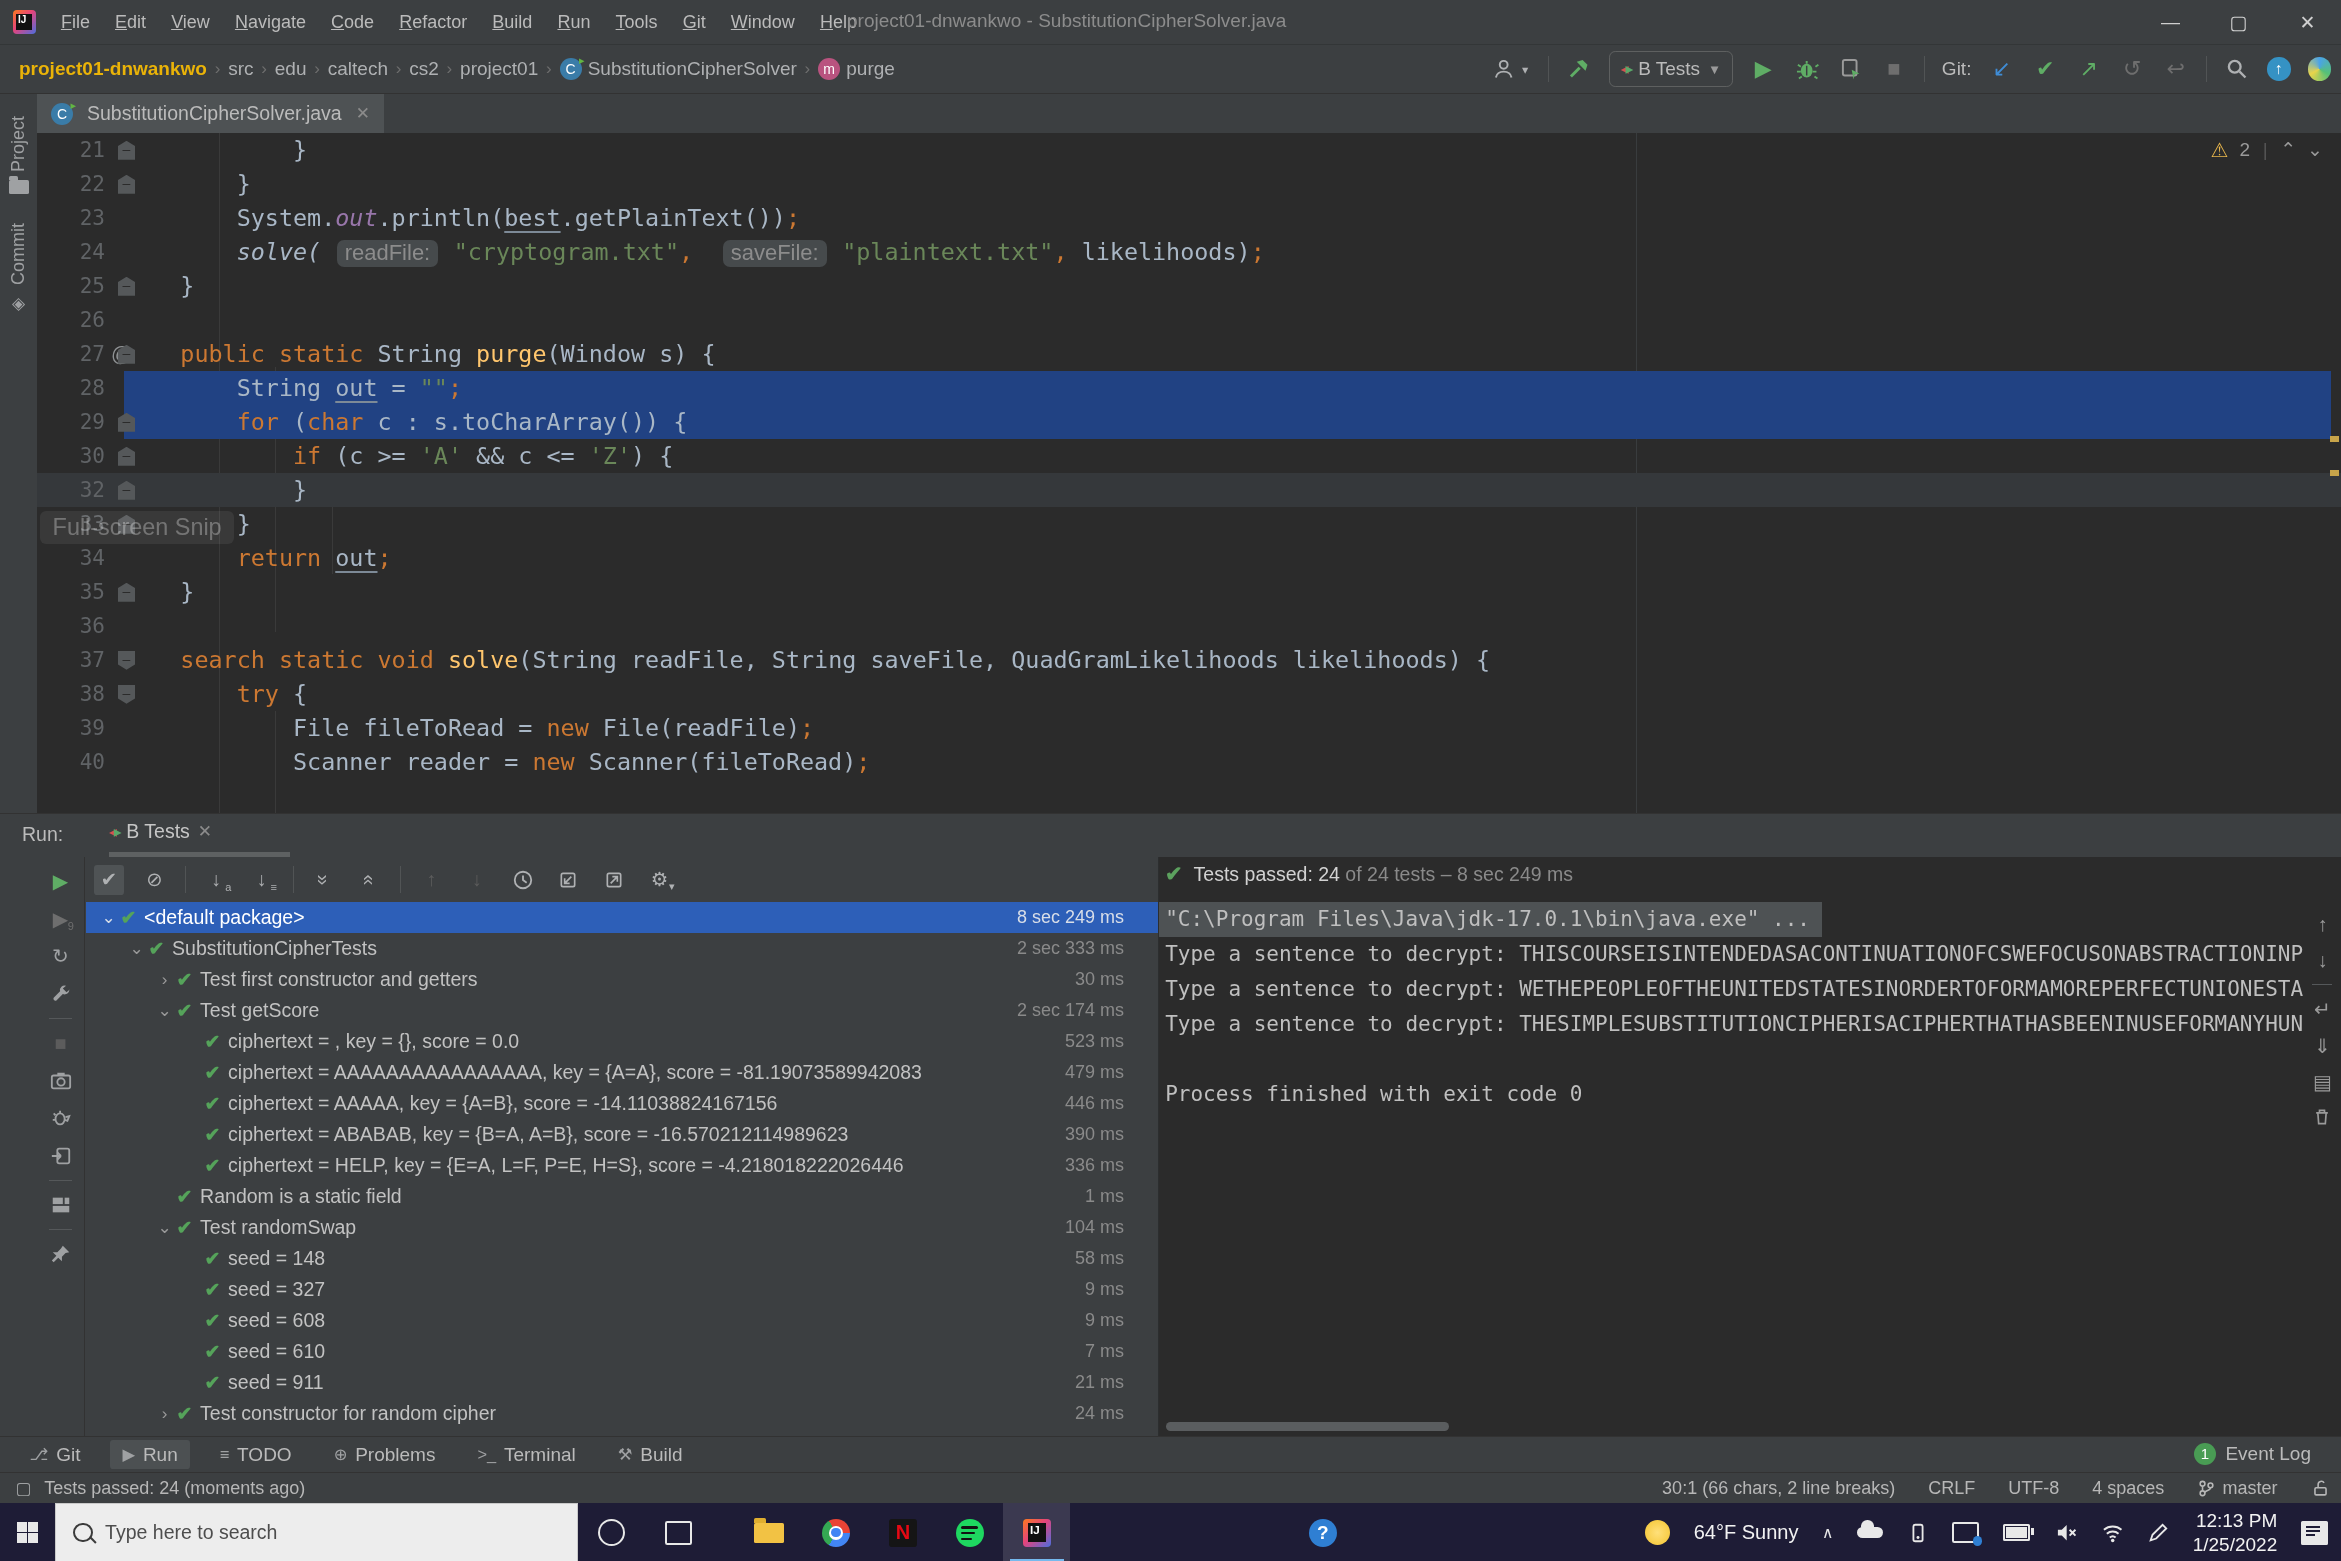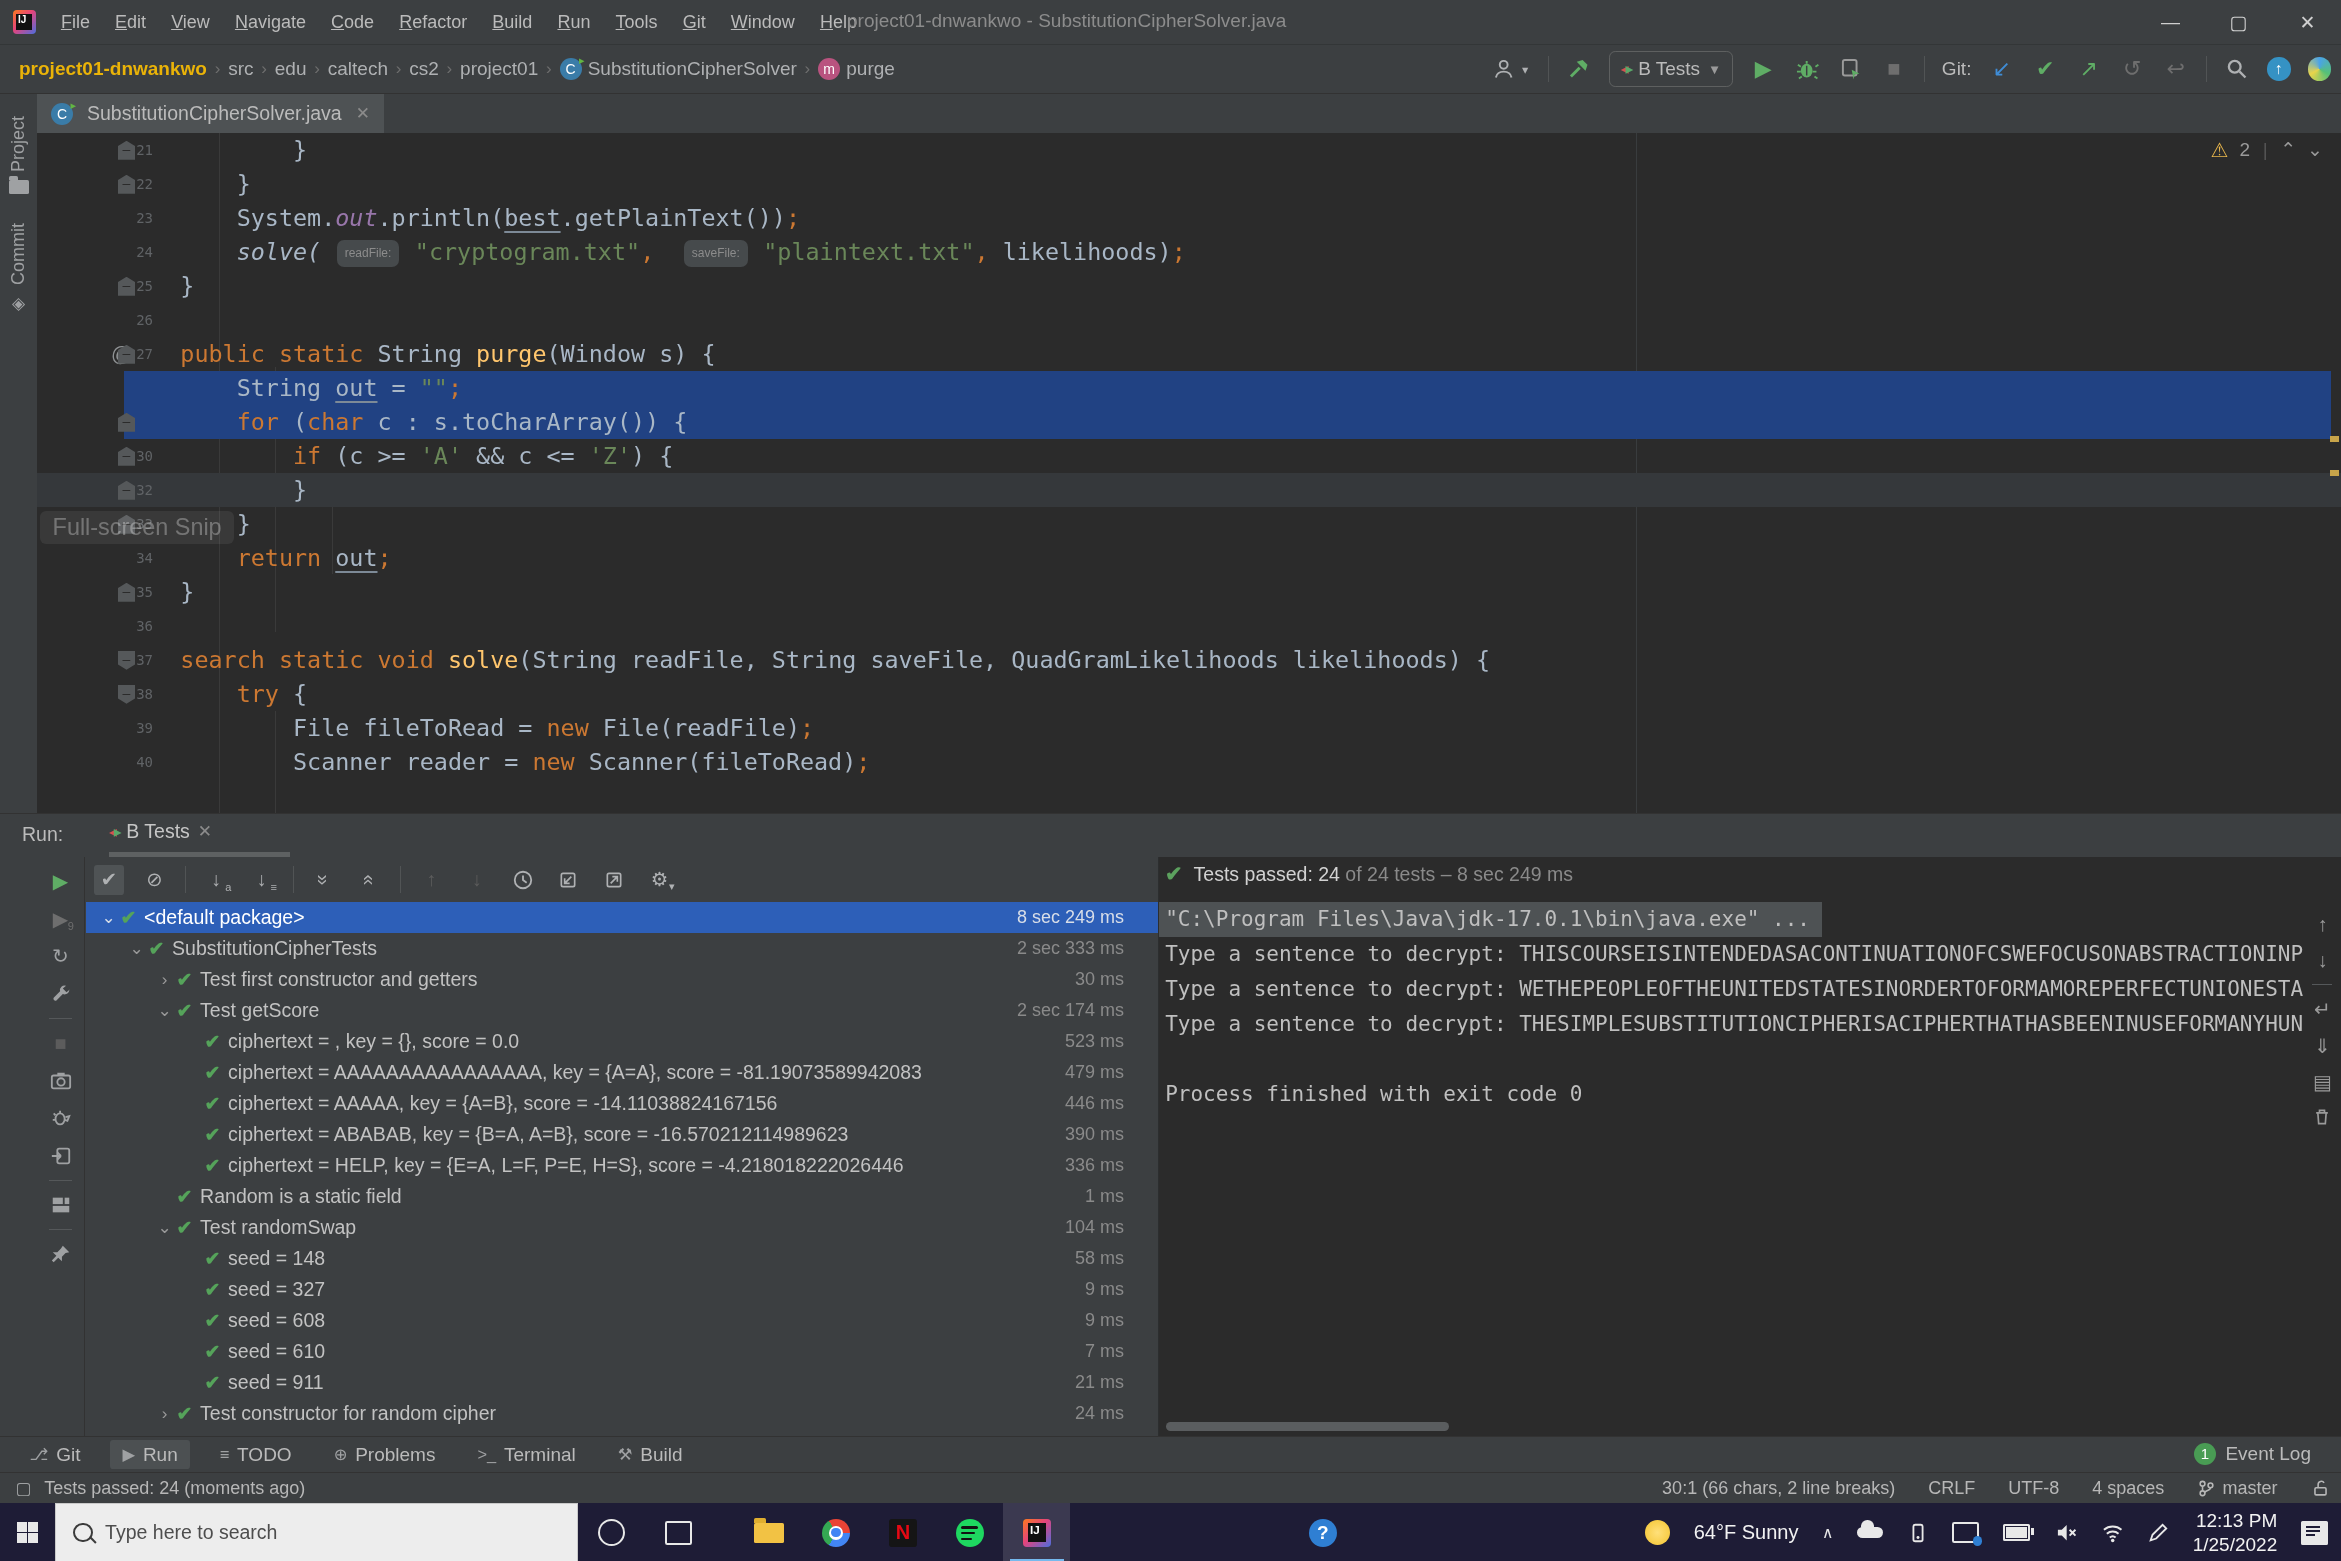--- a/index.html
+++ b/index.html
@@ -45,35 +45,35 @@
   .bookmark-ic{width:15.6px;height:19px;background:#9fa1a3;clip-path:polygon(0 0,100% 0,100% 100%,50% 70%,0 100%);}
   
   #tabbar{position:absolute;left:37px;top:94px;width:2305px;height:39px;background:#3c3f41;border-bottom:0.8px solid #323232;display:flex;}
   #tab1{display:flex;align-items:center;background:#4e5254;padding:0 14px;gap:7.8px;color:#bbbbbb;font-size:19.5px;}
   #tab1 .close{color:#8b8b8b;font-size:17px;margin-left:6.2px;}
   
   #editor{position:absolute;left:37px;top:133px;width:2305px;height:680px;background:#2b2b2b;overflow:hidden;}
   .iguide{position:absolute;width:0.8px;background:#3a3a3a;}
   #margin-line{position:absolute;left:1599px;top:0;width:0.8px;height:100%;background:#393c3e;}
   .crow{position:relative;height:34px;}
-  .crow .num{position:absolute;left:0;top:0;width:68px;text-align:right;color:#606366;font-family:"DejaVu Sans Mono",monospace;font-size:14px;line-height:34px;padding-left:48px;}
+  .crow .num{position:absolute;left:0;top:0;width:68px;text-align:right;color:#606366;font-family:"DejaVu Sans Mono",monospace;font-size:21px;line-height:34px;}
   .crow .ann{position:absolute;left:74px;color:#8f9294;font-size:20px;line-height:34px;}
   .fold{position:absolute;left:81px;top:7.8px;width:17px;height:19px;background:#55585a;color:#2b2b2b;font-size:14px;line-height:17px;text-align:center;}
   .fold.up{clip-path:polygon(50% 0,100% 28%,100% 100%,0 100%,0 28%);}
   .fold.down{clip-path:polygon(0 0,100% 0,100% 72%,50% 100%,0 72%);}
   .codepre{position:absolute;left:87px;right:11px;top:0;height:34px;margin:0;white-space:pre;
            font-family:"DejaVu Sans Mono",monospace;font-size:23.4px;line-height:34px;color:#a9b7c6;}
   .crow.sel .codepre{background:#214283;}
   .crow.cur{background:#35383b;}
   .tk-k{color:#cc7832;} .tk-p{color:#a9b7c6;} .tk-s{color:#6a8759;} .tk-o{color:#cc7832;}
   .tk-d{color:#ffc66d;} .tk-fld{color:#9876aa;font-style:italic;} .tk-it{font-style:italic;}
   .tk-u{text-decoration:underline;text-underline-offset:4.7px;text-decoration-color:#7d8a97;}
   .tk-hl{background:#55502e;}
   .tk-hint{display:inline-block;background:#464a4c;color:#8c8c8c;border-radius:7px;padding:0 7.8px;
-           font-family:"Liberation Sans",sans-serif;font-size:12px;line-height:26.5px;vertical-align:middle;margin:0 1.6px;}
+           font-family:"Liberation Sans",sans-serif;font-size:22px;line-height:26.5px;vertical-align:middle;margin:0 1.6px;}
   #ghost-snip{position:absolute;left:3.1px;top:378px;padding:3.1px 12.5px;border-radius:6.2px;background:rgba(255,255,255,.07);
               color:rgba(255,255,255,.30);font-size:23.4px;}
   #insp-widget{position:absolute;right:19px;top:4.7px;display:flex;align-items:center;gap:11px;color:#9a9a9a;font-size:19px;}
   #insp-widget .warn{color:#e8b64c;font-size:20px;}
   .stripe-mark{position:absolute;right:3.1px;width:9.4px;height:6.2px;background:#c7a44a;}
   
   #runpanel{position:absolute;left:0;top:813px;width:2342px;height:623px;background:#3c3f41;border-top:0.8px solid #323232;}
   #run-header{position:absolute;left:0;top:0;width:100%;height:43px;}
   #run-label{position:absolute;left:22px;top:9.4px;color:#bbbbbb;font-size:19.5px;}
   #run-tab{position:absolute;left:109px;top:6.2px;display:flex;align-items:center;gap:7.8px;color:#c6c6c6;font-size:19.5px;}

